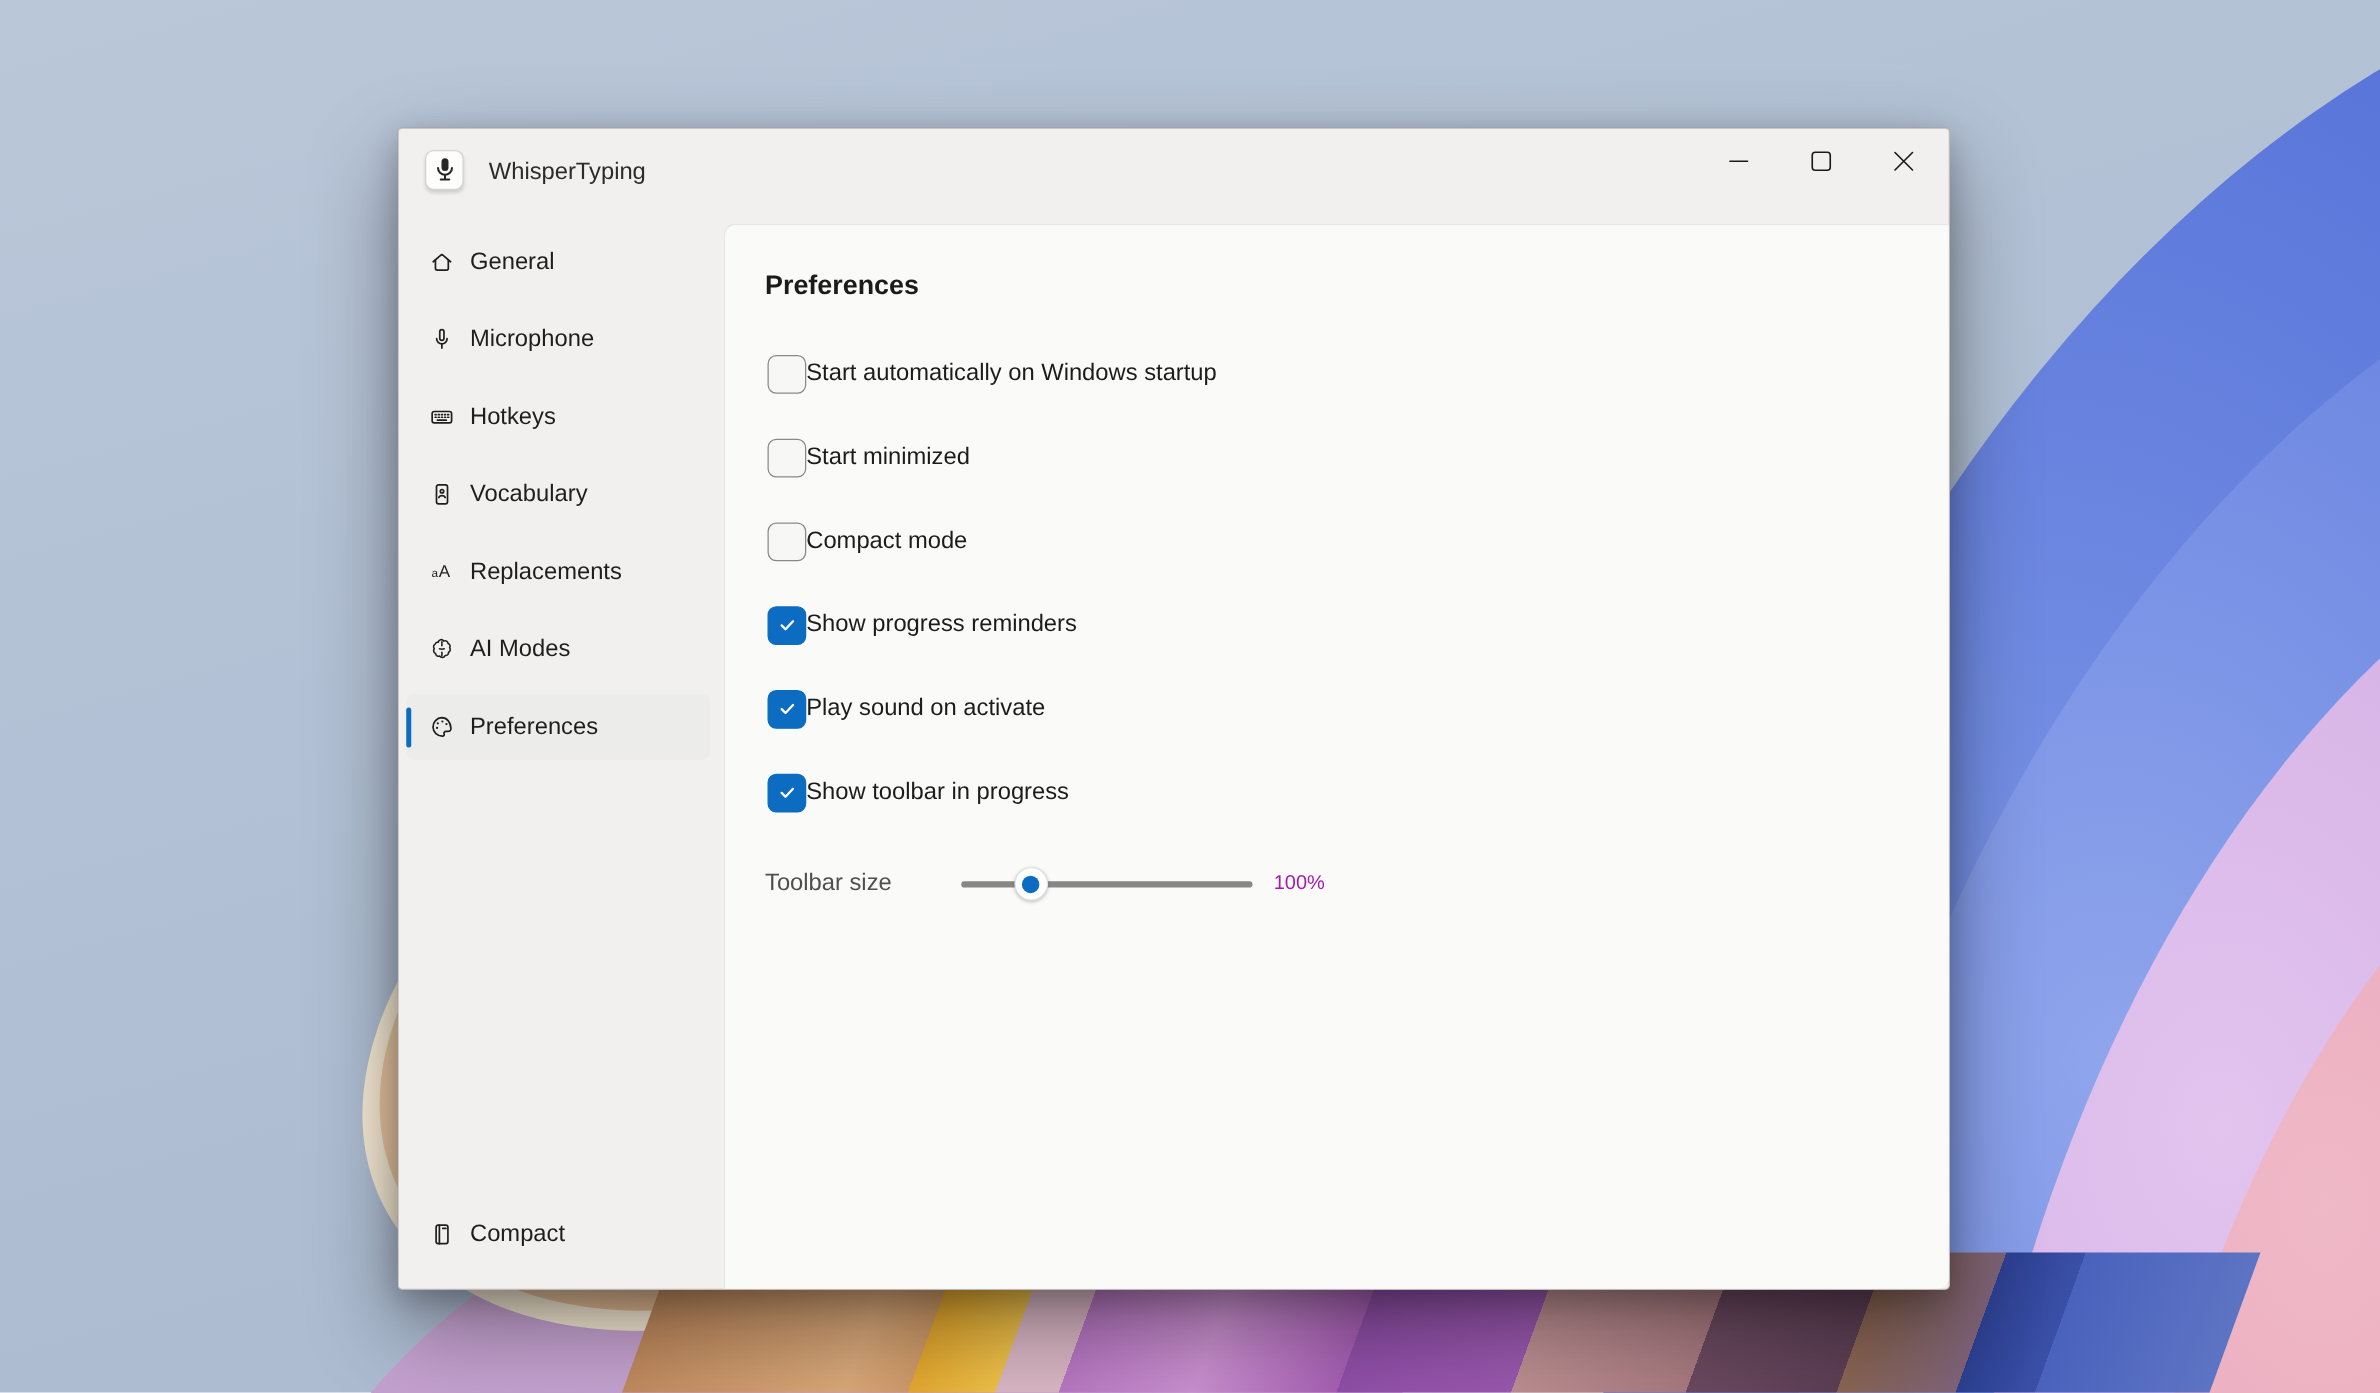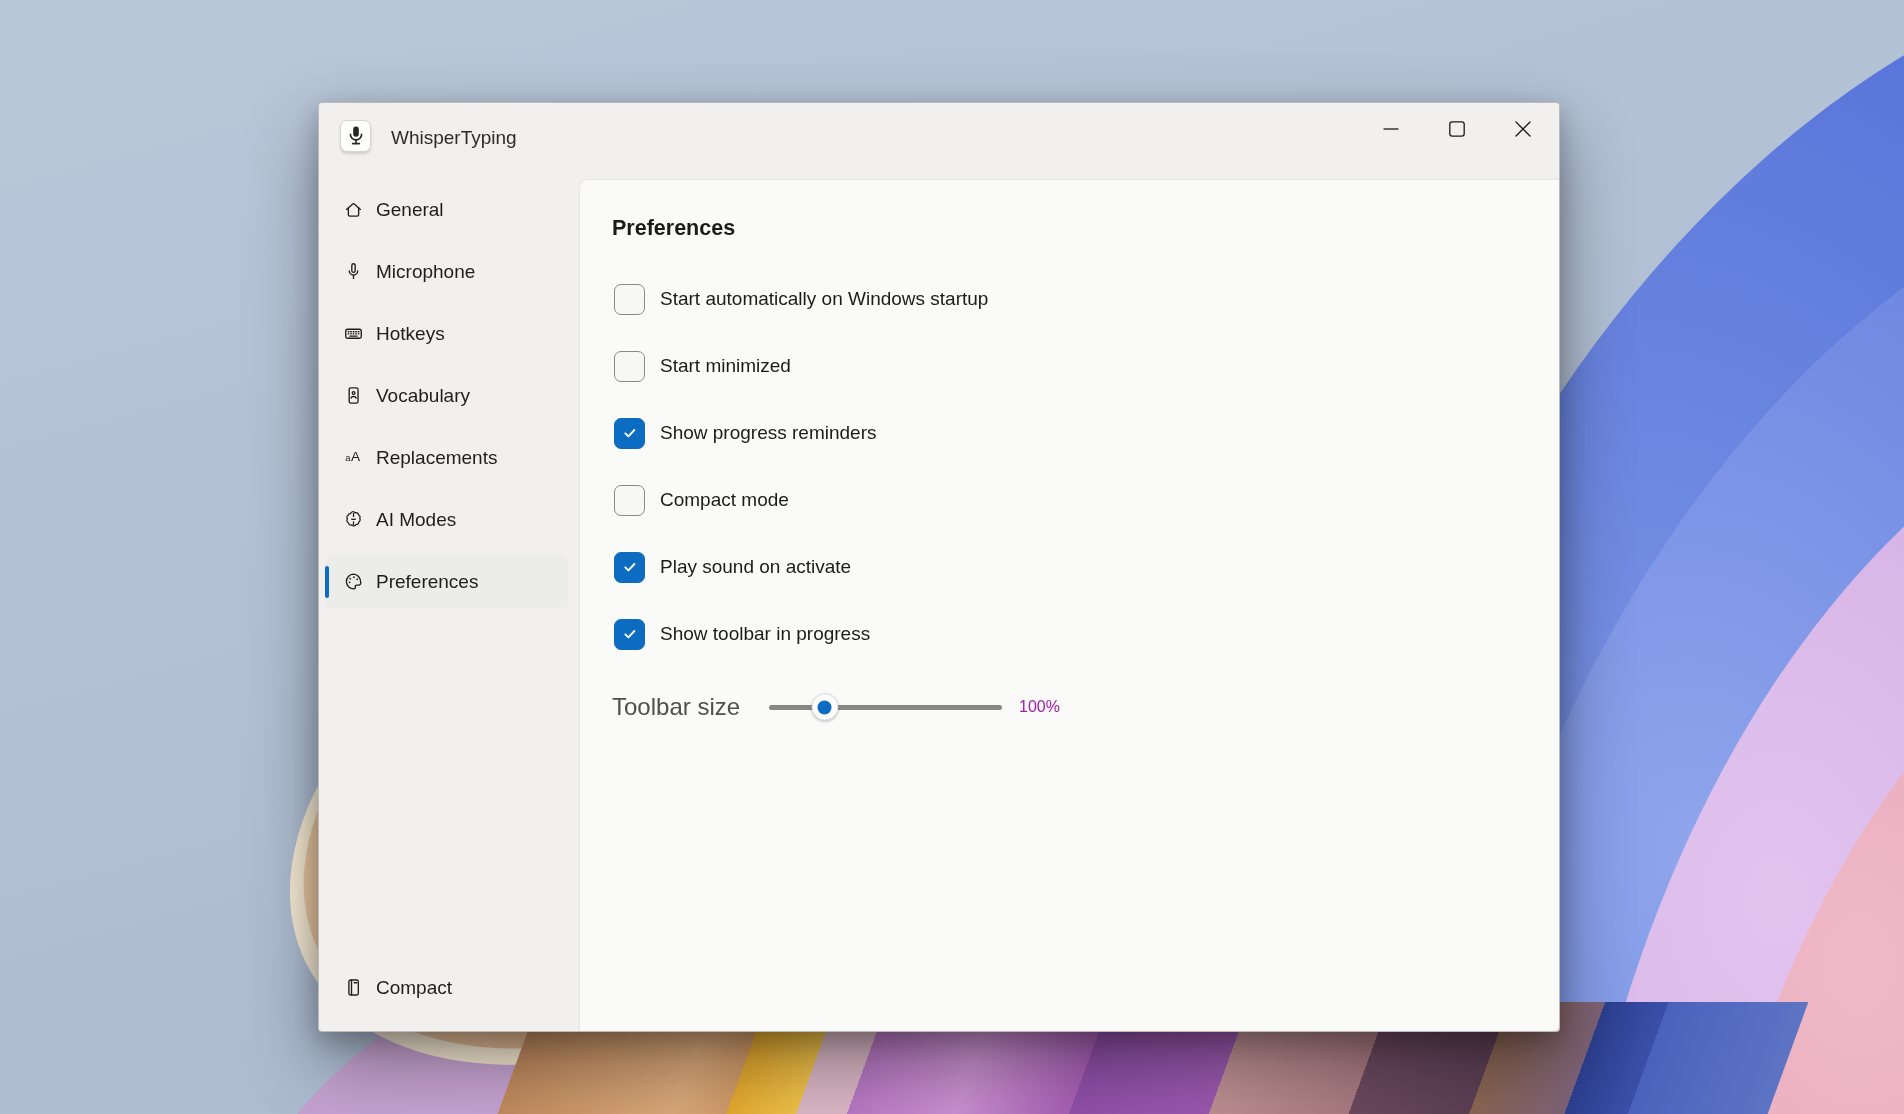--- a/index.html
+++ b/index.html
@@ -68,31 +68,31 @@
   .nlabel { font-size:19px; color:#1e1e1e; }
   .sidebar-footer { position:absolute; left:0; right:0; bottom:8px; }
 
   
   .content { position:absolute; left:260px; top:76px; right:0; bottom:0;
     background:var(--card-bg); border-top:1px solid #e8e6e4; border-left:1px solid #e8e6e4;
     border-top-left-radius:9px; border-bottom-right-radius:9px; }
   .page-title { position:absolute; left:32px; top:36px; font-size:21.5px; font-weight:700; color:#1b1b1b; }
 
   .rows { position:absolute; left:34px; top:102px; right:40px; }
-  .check-row { height:34px; margin-bottom:33px; display:flex; align-items:center; gap:15px; }
+  .check-row { height:34px; margin-bottom:33px; display:flex; align-items:center; }
   .checkbox { width:31px; height:31px; flex:0 0 31px; border:1.5px solid #898989; border-radius:7px;
     background:#f7f7f6; display:flex; align-items:center; justify-content:center; }
   .checkbox .tick { display:none; }
   .checkbox.checked { background:var(--accent); border-color:var(--accent); }
   .checkbox.checked .tick { display:block; }
   .check-label { font-size:19px; color:#1c1c1c; }
 
   .slider-row { position:absolute; left:32px; top:508px; height:38px; right:40px;
     display:flex; align-items:center; }
-  .slider-label { width:157px; font-size:24px; color:#4f4f4f; }
+  .slider-label { width:157px; font-size:19px; color:#4f4f4f; }
   .slider-track { position:relative; width:233px; height:5px; border-radius:3px; background:#878787; }
   .slider-thumb { position:absolute; top:50%; transform:translate(-50%,-50%);
     width:27px; height:27px; border-radius:50%; background:#ffffff;
     border:1px solid #e2e2e2; box-shadow:0 1px 3px rgba(0,0,0,.25);
     display:flex; align-items:center; justify-content:center; }
   .slider-thumb::after { content:""; width:14px; height:14px; border-radius:50%; background:var(--accent); }
   .slider-value { margin-left:17px; font-size:16px; color:#a21caf; }
 </style>
 </head>
 <body>
@@ -239,34 +239,34 @@
         </span>
         <span class="check-label">Start automatically on Windows startup</span>
       </div>
       <div class="check-row">
         <span class="checkbox">
           
         </span>
         <span class="check-label">Start minimized</span>
       </div>
       <div class="check-row">
+        <span class="checkbox">
+          
+        </span>
+        <span class="check-label">Compact mode</span>
+      </div>
+      <div class="check-row">
         <span class="checkbox checked">
           <svg class="tick" width="20" height="20" viewBox="0 0 30 30">
               <path d="M8 15.5l4.6 4.6 9-9.6" stroke="#fff" stroke-width="2.8" fill="none" stroke-linecap="round" stroke-linejoin="round"></path>
             </svg>
         </span>
         <span class="check-label">Show progress reminders</span>
       </div>
       <div class="check-row">
-        <span class="checkbox">
-          
-        </span>
-        <span class="check-label">Compact mode</span>
-      </div>
-      <div class="check-row">
         <span class="checkbox checked">
           <svg class="tick" width="20" height="20" viewBox="0 0 30 30">
               <path d="M8 15.5l4.6 4.6 9-9.6" stroke="#fff" stroke-width="2.8" fill="none" stroke-linecap="round" stroke-linejoin="round"></path>
             </svg>
         </span>
         <span class="check-label">Play sound on activate</span>
       </div>
       <div class="check-row">
         <span class="checkbox checked">
           <svg class="tick" width="20" height="20" viewBox="0 0 30 30">

